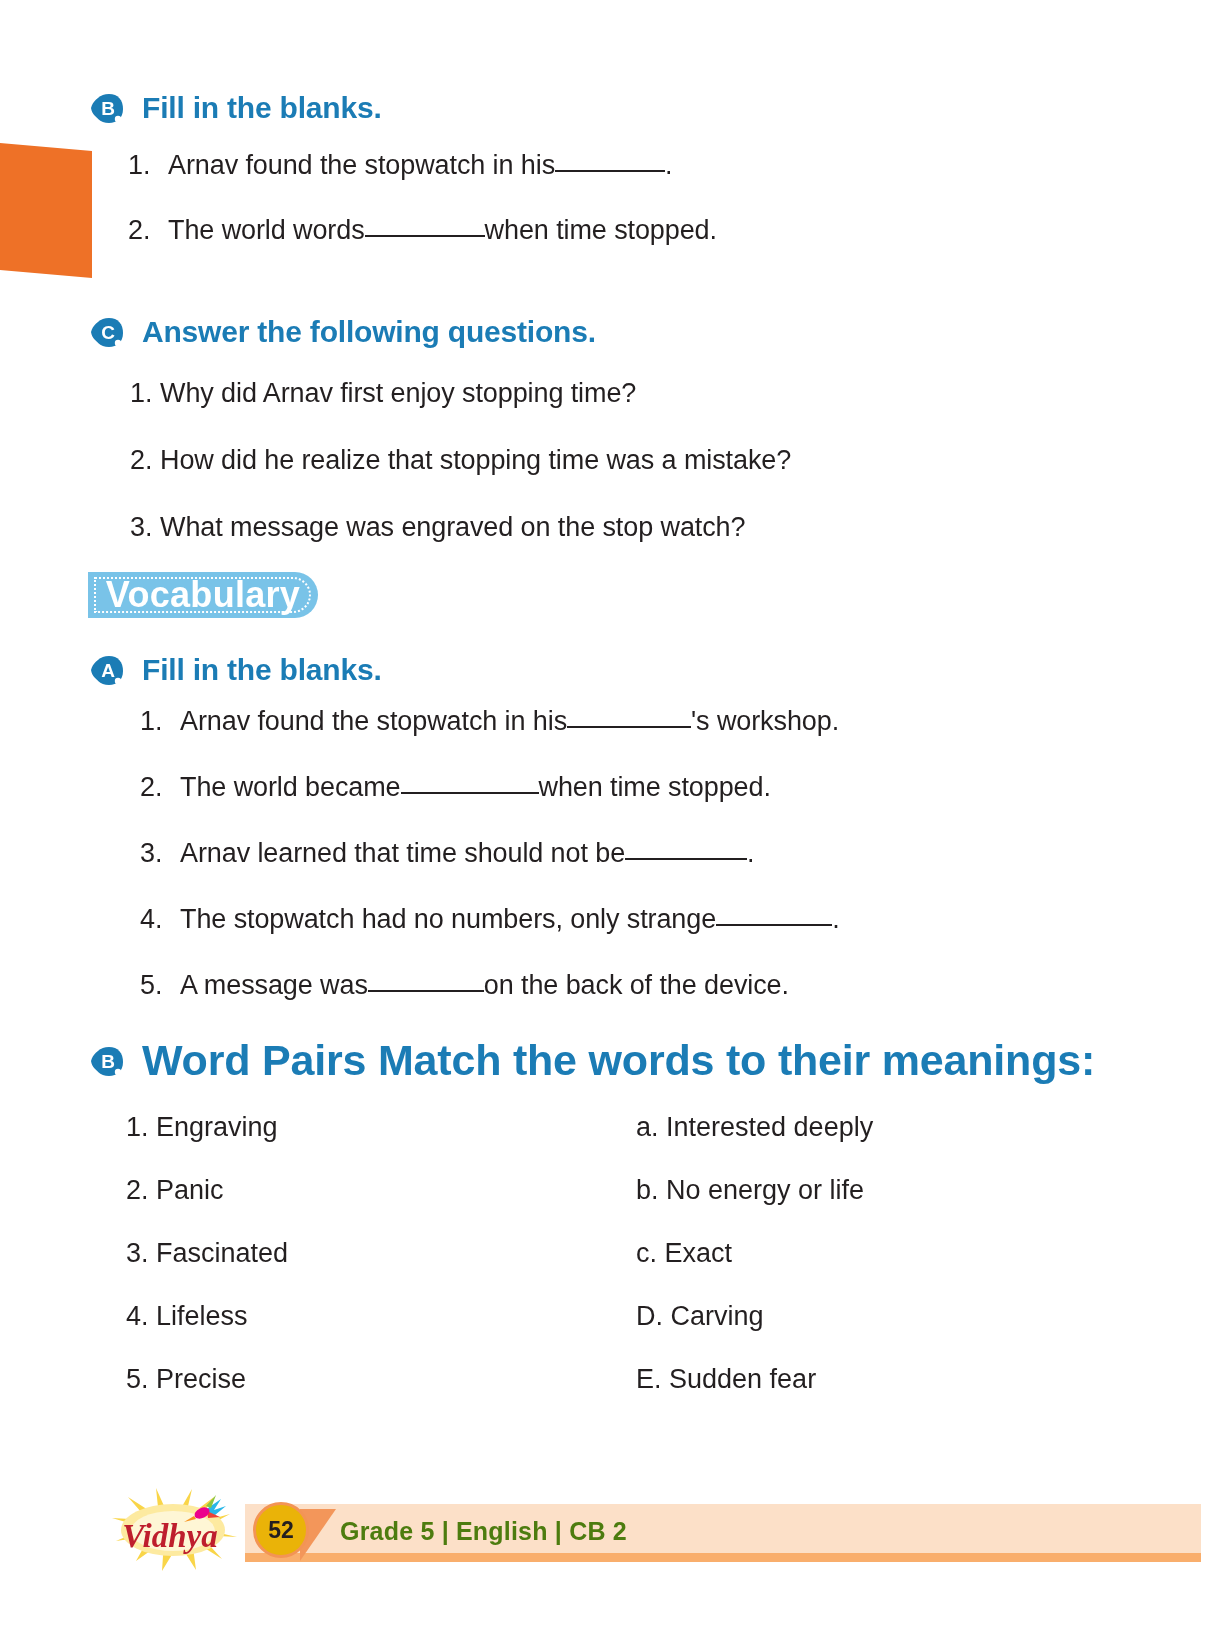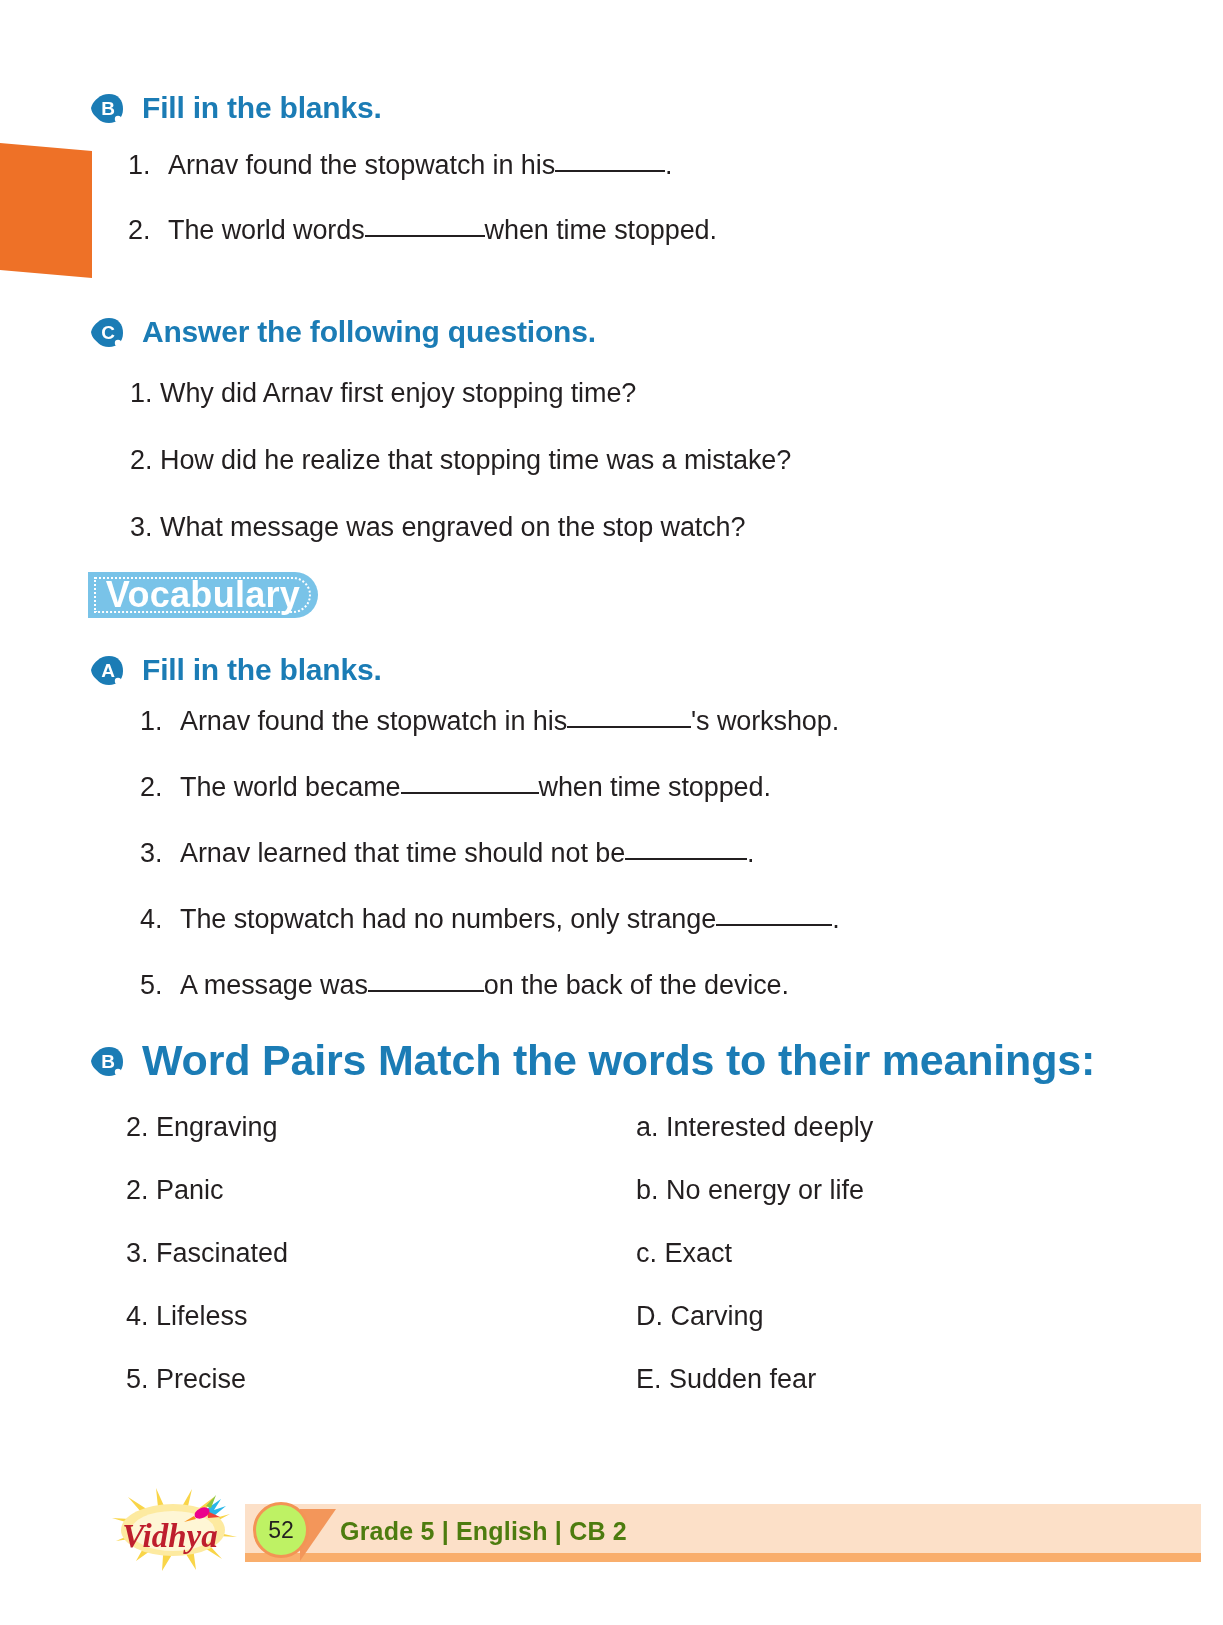--- a/index.html
+++ b/index.html
@@ -134,27 +134,27 @@
     font-size: 25px;
     font-weight: bold;
     color: #4d7c0f;
     letter-spacing: 0.2px;
   }
   .page-circle {
     position: absolute;
     left: 253px; top: 37px;
     width: 56px; height: 56px;
     border-radius: 50%;
-    background: #bef264;
+    background: #eab308;
     border: 3px solid #f39455;
     display: flex;
     align-items: center;
     justify-content: center;
     font-size: 23px;
-    font-weight: normal;
+    font-weight: bold;
     color: #231f20;
     z-index: 3;
   }
   .page-circle-tail {
     position: absolute;
     left: 300px; top: 44px;
     width: 36px; height: 52px;
     background: #f3965a;
     clip-path: polygon(0 0, 100% 0, 0 100%);
     z-index: 2;
@@ -279,21 +279,21 @@
         <path d="M3 20 C5 13, 10 9, 15 8 C11 13, 10 24, 14 32 C8 30, 4 26, 3 20 Z" fill="#1b7cb5"></path>
         <circle cx="30" cy="31" r="3.2" fill="#ffffff"></circle>
         <text x="20" y="27" font-family="Liberation Sans, sans-serif" font-size="19" font-weight="bold" fill="#ffffff" text-anchor="middle">B</text>
       </svg>
     </span>
     <span class="head-text big">Word Pairs Match the words to their meanings:</span>
   </div>
 
   <div class="match">
     <div class="match-row">
-      <span class="match-left">2. Engraving</span>
+      <span class="match-left">1. Engraving</span>
       <span class="match-right">a. Interested deeply</span>
     </div>
     <div class="match-row">
       <span class="match-left">2. Panic</span>
       <span class="match-right">b. No energy or life</span>
     </div>
     <div class="match-row">
       <span class="match-left">3. Fascinated</span>
       <span class="match-right">c. Exact</span>
     </div>

